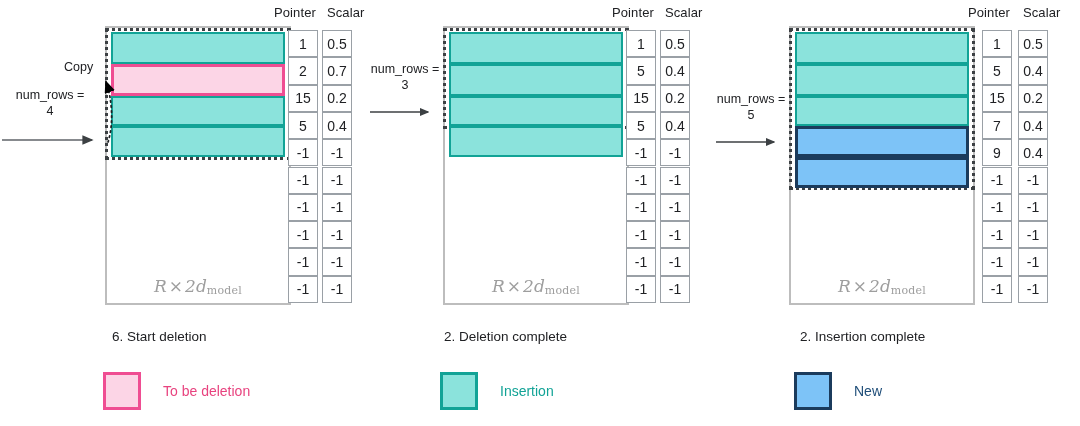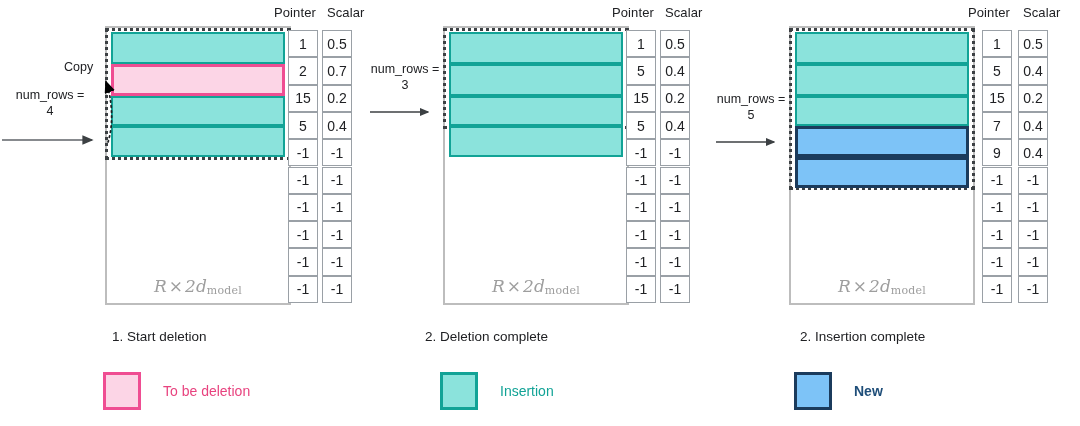--- a/index.html
+++ b/index.html
@@ -123,21 +123,21 @@
   .sw-pink { background: #fcd5e6; border: 3px solid #ef4d92; }
   .sw-cyan { background: #8be3dc; border: 3px solid #12a396; }
   .sw-blue { background: #7dc3f7; border: 3px solid #1b3b5c; }
   .legend-label {
     position: absolute;
     font-size: 14px;
     white-space: nowrap;
   }
   .lb-pink { color: #e8437f; }
   .lb-cyan { color: #12a396; }
-  .lb-blue { color: #1f4e79; font-weight: bold; }
+  .lb-blue { color: #1f4e79; }
 </style>
 </head>
 <body>
 
 <div class="stage">
 
   <div class="col-head" style="left:274px; top:5px;">Pointer</div>
   <div class="col-head" style="left:327px; top:5px;">Scalar</div>
 
   <div class="matrix" style="left:105px; top:26px; width:186px; height:279px;">
@@ -193,21 +193,21 @@
       <div class="vcell" style="left: 0px; top: 54.6px; width: 30px; height: 27.3px;">0.2</div>
       <div class="vcell" style="left: 0px; top: 81.9px; width: 30px; height: 27.3px;">0.4</div>
       <div class="vcell" style="left: 0px; top: 109.2px; width: 30px; height: 27.3px;">-1</div>
       <div class="vcell" style="left: 0px; top: 136.5px; width: 30px; height: 27.3px;">-1</div>
       <div class="vcell" style="left: 0px; top: 163.8px; width: 30px; height: 27.3px;">-1</div>
       <div class="vcell" style="left: 0px; top: 191.1px; width: 30px; height: 27.3px;">-1</div>
       <div class="vcell" style="left: 0px; top: 218.4px; width: 30px; height: 27.3px;">-1</div>
       <div class="vcell" style="left: 0px; top: 245.7px; width: 30px; height: 27.3px;">-1</div>
     </div>
 
-  <div class="caption" style="left:112px; top:329px;">1. Start deletion</div>
+  <div class="caption" style="left:112px; top:329px;">6. Start deletion</div>
 
   <div class="col-head" style="left:612px; top:5px;">Pointer</div>
   <div class="col-head" style="left:665px; top:5px;">Scalar</div>
 
   <div class="matrix" style="left:443px; top:26px; width:186px; height:279px;">
     <div class="matrix-label">
       <span>R</span><span class="op">×</span><span>2d</span><span class="sub">model</span>
     </div>
   </div>
 
@@ -249,21 +249,21 @@
       <div class="vcell" style="left: 0px; top: 54.6px; width: 30px; height: 27.3px;">0.2</div>
       <div class="vcell" style="left: 0px; top: 81.9px; width: 30px; height: 27.3px;">0.4</div>
       <div class="vcell" style="left: 0px; top: 109.2px; width: 30px; height: 27.3px;">-1</div>
       <div class="vcell" style="left: 0px; top: 136.5px; width: 30px; height: 27.3px;">-1</div>
       <div class="vcell" style="left: 0px; top: 163.8px; width: 30px; height: 27.3px;">-1</div>
       <div class="vcell" style="left: 0px; top: 191.1px; width: 30px; height: 27.3px;">-1</div>
       <div class="vcell" style="left: 0px; top: 218.4px; width: 30px; height: 27.3px;">-1</div>
       <div class="vcell" style="left: 0px; top: 245.7px; width: 30px; height: 27.3px;">-1</div>
     </div>
 
-  <div class="caption" style="left:425px; top:329px;">2. Deletion complete</div>
+  <div class="caption" style="left:444px; top:329px;">2. Deletion complete</div>
 
   <div class="col-head" style="left:968px; top:5px;">Pointer</div>
   <div class="col-head" style="left:1023px; top:5px;">Scalar</div>
 
   <div class="matrix" style="left:789px; top:26px; width:186px; height:279px;">
     <div class="matrix-label">
       <span>R</span><span class="op">×</span><span>2d</span><span class="sub">model</span>
     </div>
   </div>
 

